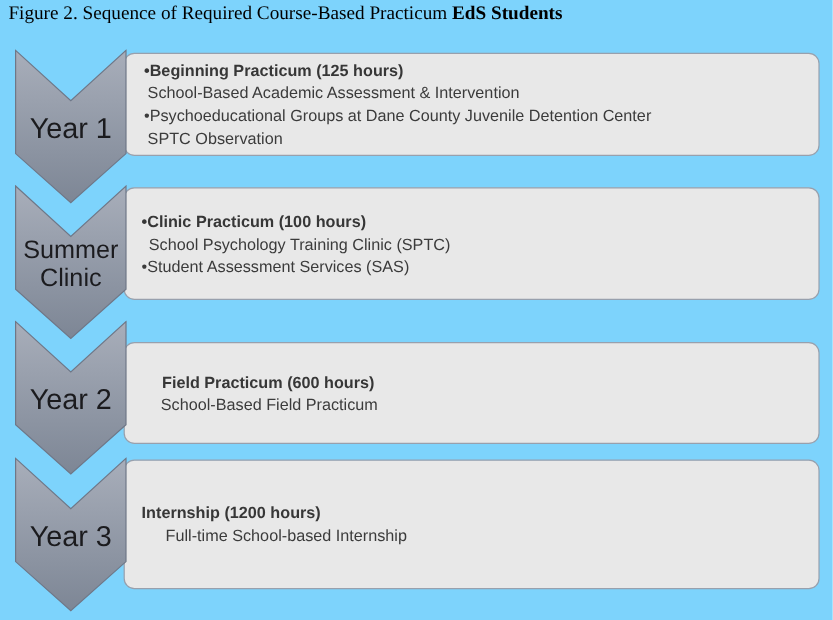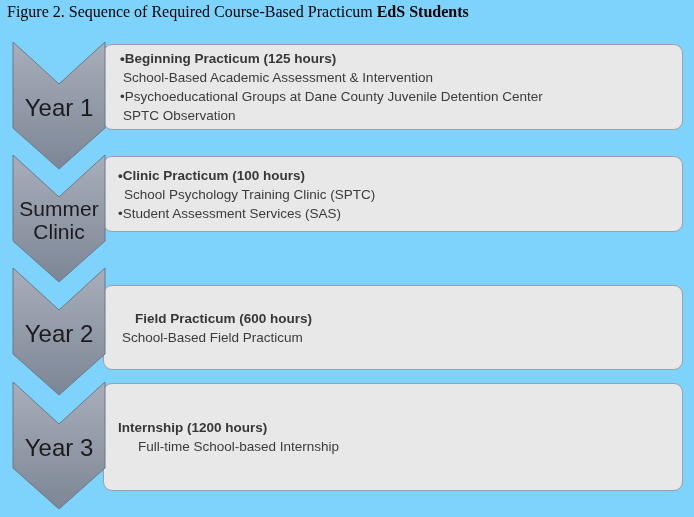--- a/index.html
+++ b/index.html
@@ -35,31 +35,31 @@
     border-radius: 9px;
     display: flex;
     flex-direction: column;
     justify-content: center;
     font-size: 13.5px;
     line-height: 19px;
     color: #3b3b3b;
     z-index: 1;
   }
   .box1 { top: 44px;  height: 86px; }
-  .box2 { top: 156px; height: 76px; }
+  .box2 { top: 156px; height: 94px; }
   .box3 { top: 285px; height: 85px; }
   .box4 { top: 383px; height: 108px; }
 
   .ln { white-space: nowrap; }
   .bold { font-weight: bold; color: #373737; }
   .pl14 { padding-left: 14px; }
   .pl16 { padding-left: 16px; }
   .pl19 { padding-left: 19px; }
   .pl20 { padding-left: 20px; }
-  .pl30 { padding-left: 18px; }
+  .pl30 { padding-left: 30px; }
   .pl31 { padding-left: 31px; }
   .pl33 { padding-left: 34px; }
 
   
   .chev {
     position: absolute;
     left: 12px;
     width: 94px;
     height: 129px;
     z-index: 2;

